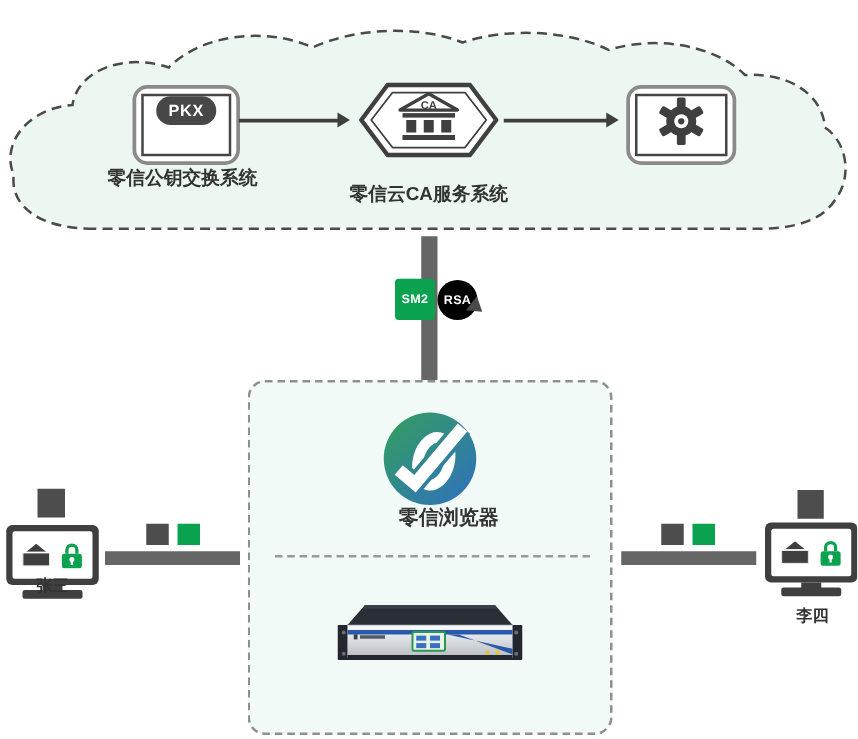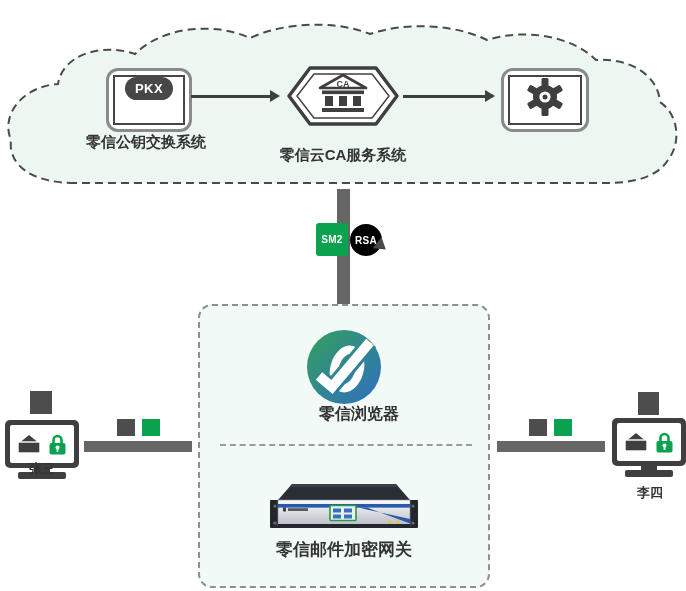--- a/index.html
+++ b/index.html
@@ -154,21 +154,20 @@
     <rect x="18" y="28.2" width="20" height="2.8" fill="#565b63"></rect>
     <rect x="60" y="25.5" width="26" height="15" rx="1" fill="#e8f3e8" stroke="#27984c" stroke-width="1.6"></rect>
     <rect x="63" y="28.5" width="8" height="4" fill="#3b6fc2"></rect>
       <rect x="74" y="28.5" width="8" height="4" fill="#3b6fc2"></rect>
     <rect x="63" y="34.5" width="8" height="4" fill="#3b6fc2"></rect>
       <rect x="74" y="34.5" width="8" height="4" fill="#3b6fc2"></rect>
     <circle cx="120" cy="42" r="1.8" fill="#e8c23a"></circle>
       <circle cx="128" cy="42" r="1.8" fill="#e8c23a"></circle>
     <rect x="8" y="44" width="132" height="4" fill="#23262c"></rect>
   </svg>
-  <div class="lbl" style="left:198px;top:538px;width:292px;font-size:17px;">零信邮件加密网关</div>
 
   <div class="topsq" style="left:30px;top:391px;width:22px;height:23px;"></div>
   <div class="monitor" style="left:5px;top:420px;">
     <div class="screen">
       <svg width="22" height="18" viewBox="0 0 22 18">
         <polygon points="11,0 22,9 11,18 0,9" fill="#3f3f3f"></polygon>
         <rect x="0" y="7" width="22" height="11" fill="#3f3f3f" stroke="#ffffff" stroke-width="1.4"></rect>
       </svg>
       <svg width="17" height="21" viewBox="0 0 17 21">
         <path d="M4.5 9 V6 a4 4 0 0 1 8 0 V9" fill="none" stroke="#0aa14f" stroke-width="2.6"></path>

